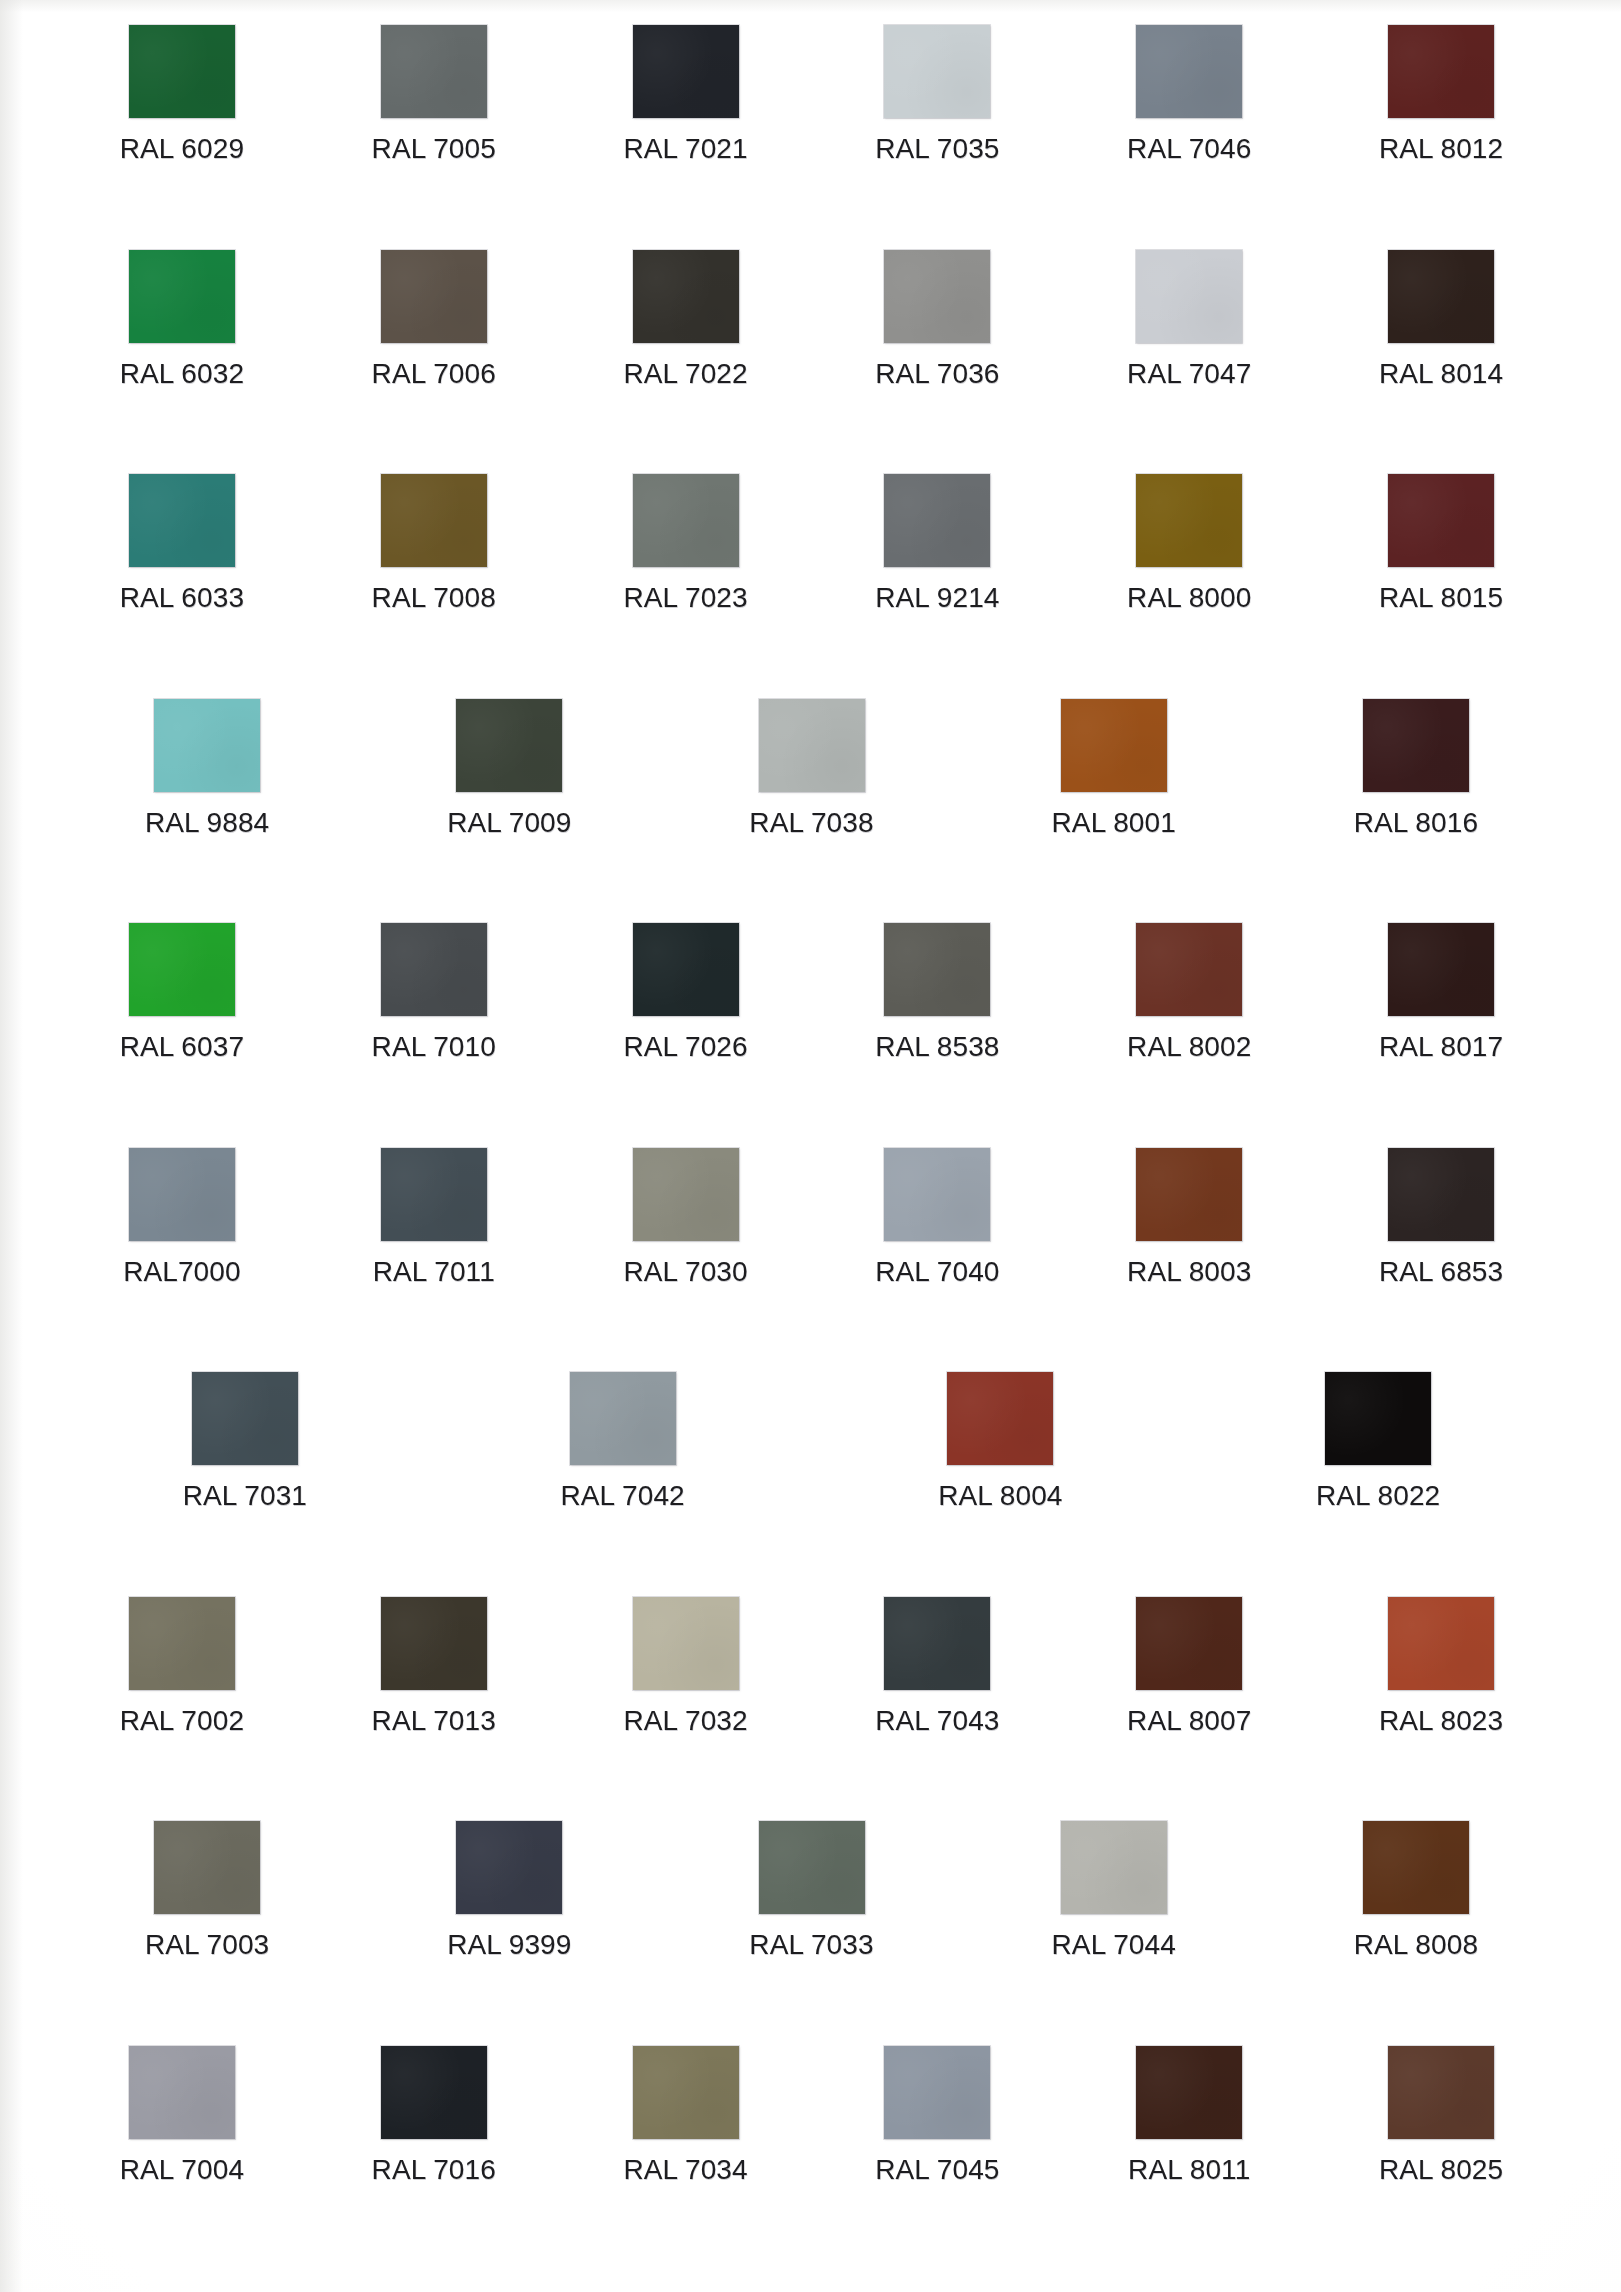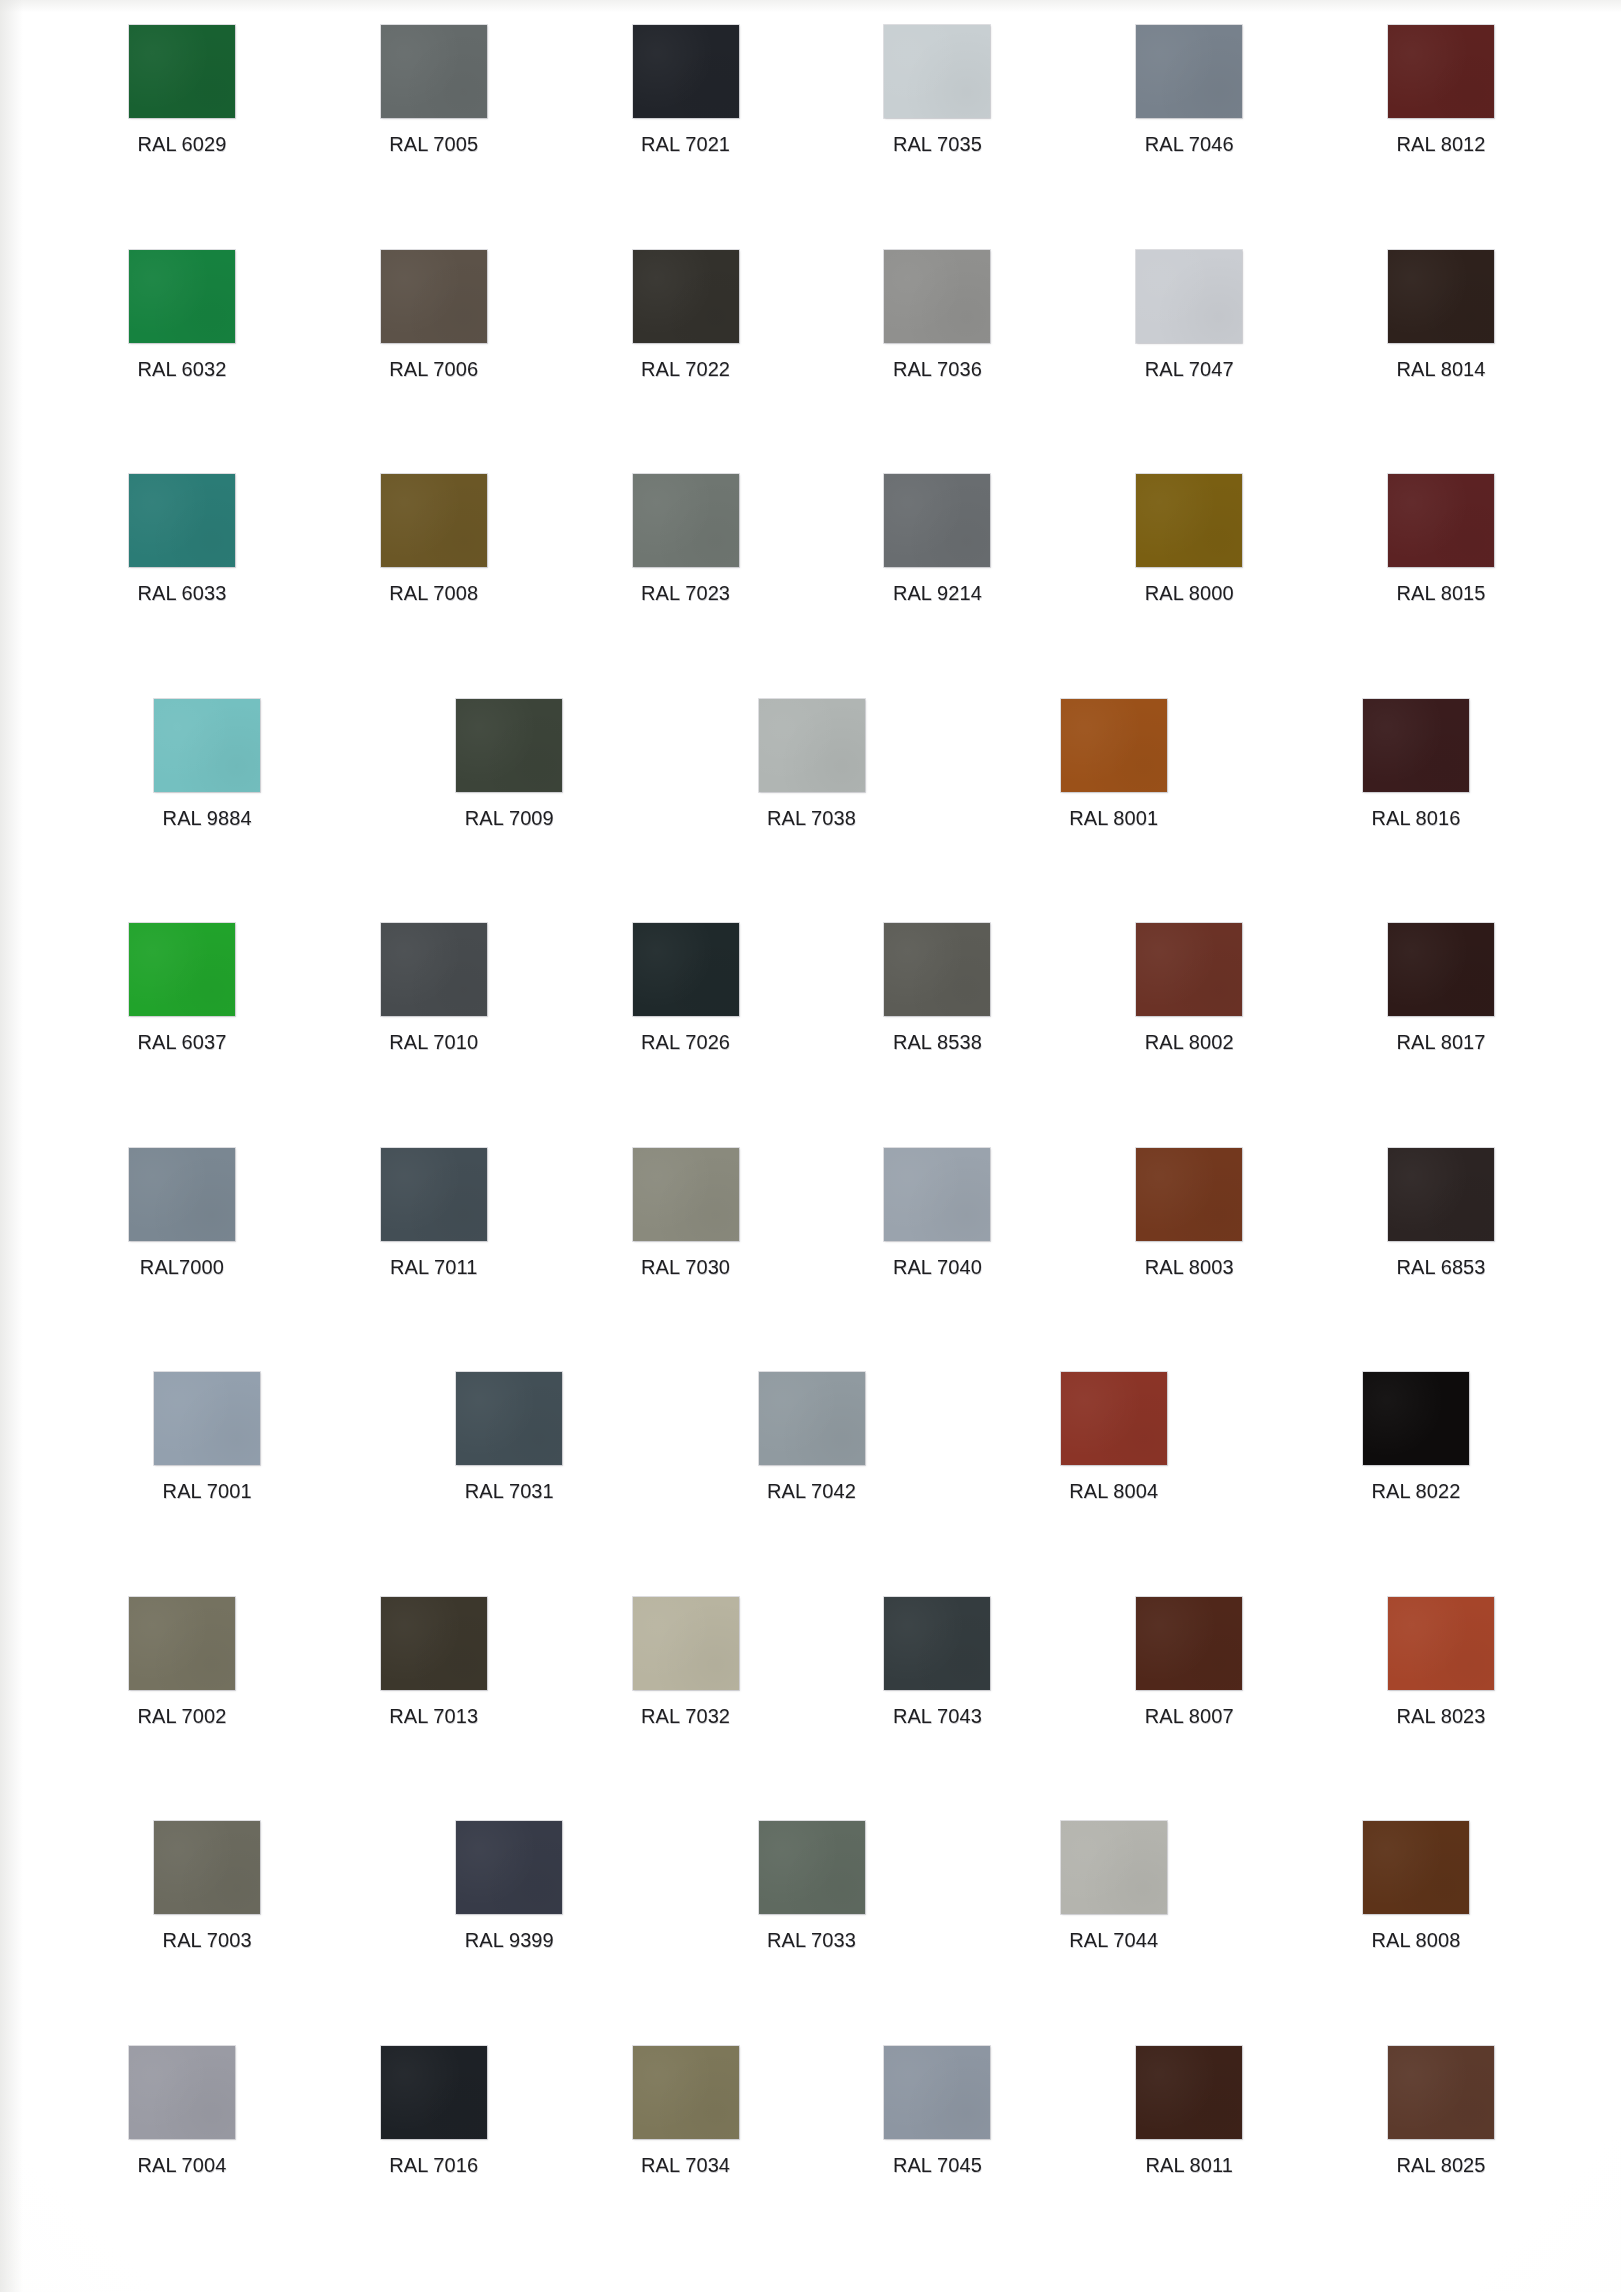--- a/index.html
+++ b/index.html
@@ -72,21 +72,21 @@
     position: absolute;
     inset: 0;
     background:
       radial-gradient(circle at 22% 30%, rgba(255,255,255,0.045), rgba(255,255,255,0) 55%),
       radial-gradient(circle at 78% 72%, rgba(0,0,0,0.035), rgba(0,0,0,0) 60%);
     pointer-events: none;
   }
 
   .swatch-label {
     margin-top: 15px;
-    font-size: 20px;
+    font-size: 28px;
     letter-spacing: 0.1px;
     color: #1d1d20;
     white-space: nowrap;
     text-shadow: 0.5px 0.5px 0 rgba(150,150,160,0.45);
   }
 </style>
 </head>
 <body style="background: rgb(255, 255, 255);">
 
 <div id="paper"></div>
@@ -239,24 +239,20 @@
         <div class="swatch-chip" style="background-color: rgb(115, 56, 30);"></div>
         <div class="swatch-label">RAL 8003</div>
       </div>
       <div class="swatch-cell">
         <div class="swatch-chip" style="background-color: rgb(44, 36, 35);"></div>
         <div class="swatch-label">RAL 6853</div>
       </div>
     </div>
     <div class="chart-row">
       <div class="swatch-cell">
-        <div class="swatch-chip" style="background-color: rgb(147, 160, 174);"></div>
-        <div class="swatch-label">RAL 7001</div>
-      </div>
-      <div class="swatch-cell">
         <div class="swatch-chip" style="background-color: rgb(66, 79, 86);"></div>
         <div class="swatch-label">RAL 7031</div>
       </div>
       <div class="swatch-cell">
         <div class="swatch-chip" style="background-color: rgb(144, 154, 160);"></div>
         <div class="swatch-label">RAL 7042</div>
       </div>
       <div class="swatch-cell">
         <div class="swatch-chip" style="background-color: rgb(139, 52, 39);"></div>
         <div class="swatch-label">RAL 8004</div>

